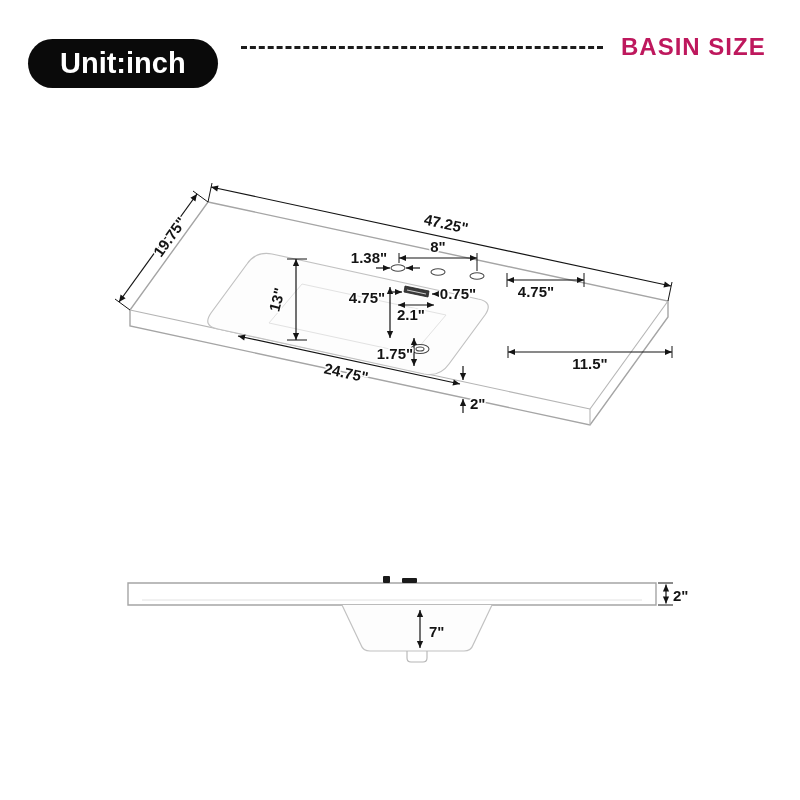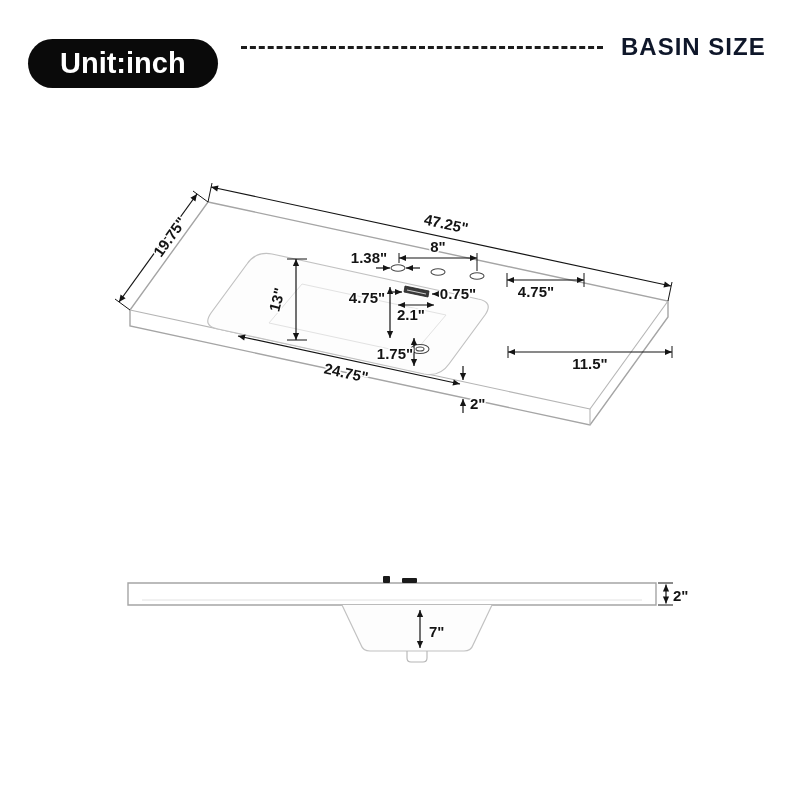--- a/index.html
+++ b/index.html
@@ -4,21 +4,21 @@
 <style>
   * { margin:0; padding:0; box-sizing:border-box; }
   html,body { width:800px; height:800px; background:#ffffff; font-family:"Liberation Sans", sans-serif; }
   .page { position:absolute; inset:0; width:800px; height:800px; background:#fff; overflow:hidden; }
 
   .unit-badge { position:absolute; left:28px; top:39px; background:#0a0a0a; color:#ffffff;
                 border-radius:27px; padding:8px 32px; font-size:29px; font-weight:700; line-height:1.15; }
   .dashed-separator { position:absolute; left:241px; top:46px; width:362px; height:0;
                       border-top:3px dashed #1c1c1c; }
   .page-title { position:absolute; left:621px; top:33px; font-size:24px; font-weight:600;
-                letter-spacing:1px; color:#0f172a; }
+                letter-spacing:1px; color:#be185d; }
 
   svg.diagram { position:absolute; left:0; top:0; }
 
   .dim-label { font-family:"Liberation Sans", sans-serif; font-size:15px; font-weight:600;
                fill:#141414; paint-order:stroke; stroke:#ffffff; stroke-width:3px; stroke-linejoin:round; }
   .dim-line  { stroke:#141414; stroke-width:1.2; fill:none; }
   .ext-line  { stroke:#141414; stroke-width:1; fill:none; }
   .outline      { stroke:#a5a5a5; stroke-width:1.4; fill:#ffffff; }
   .outline-thin { stroke:#b5b5b5; stroke-width:1.1; fill:none; }
   .bowl   { stroke:#c2c2c2; stroke-width:1.2; fill:#fdfdfd; }

